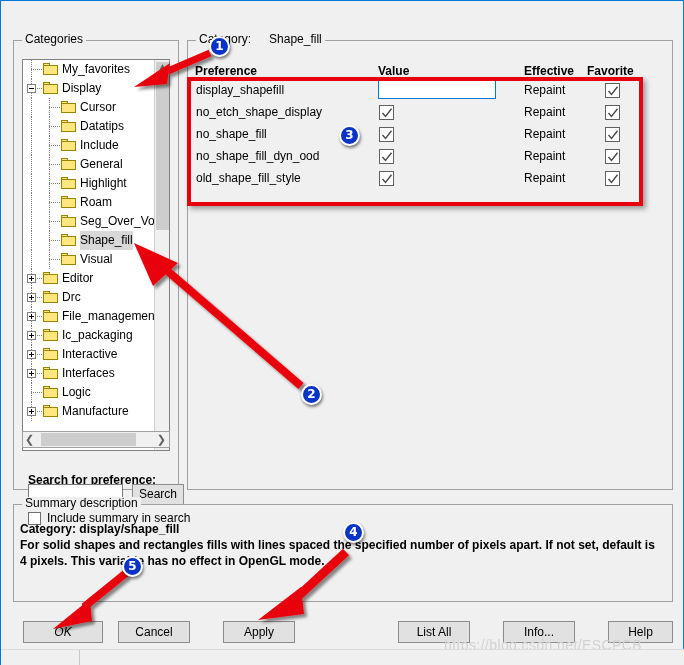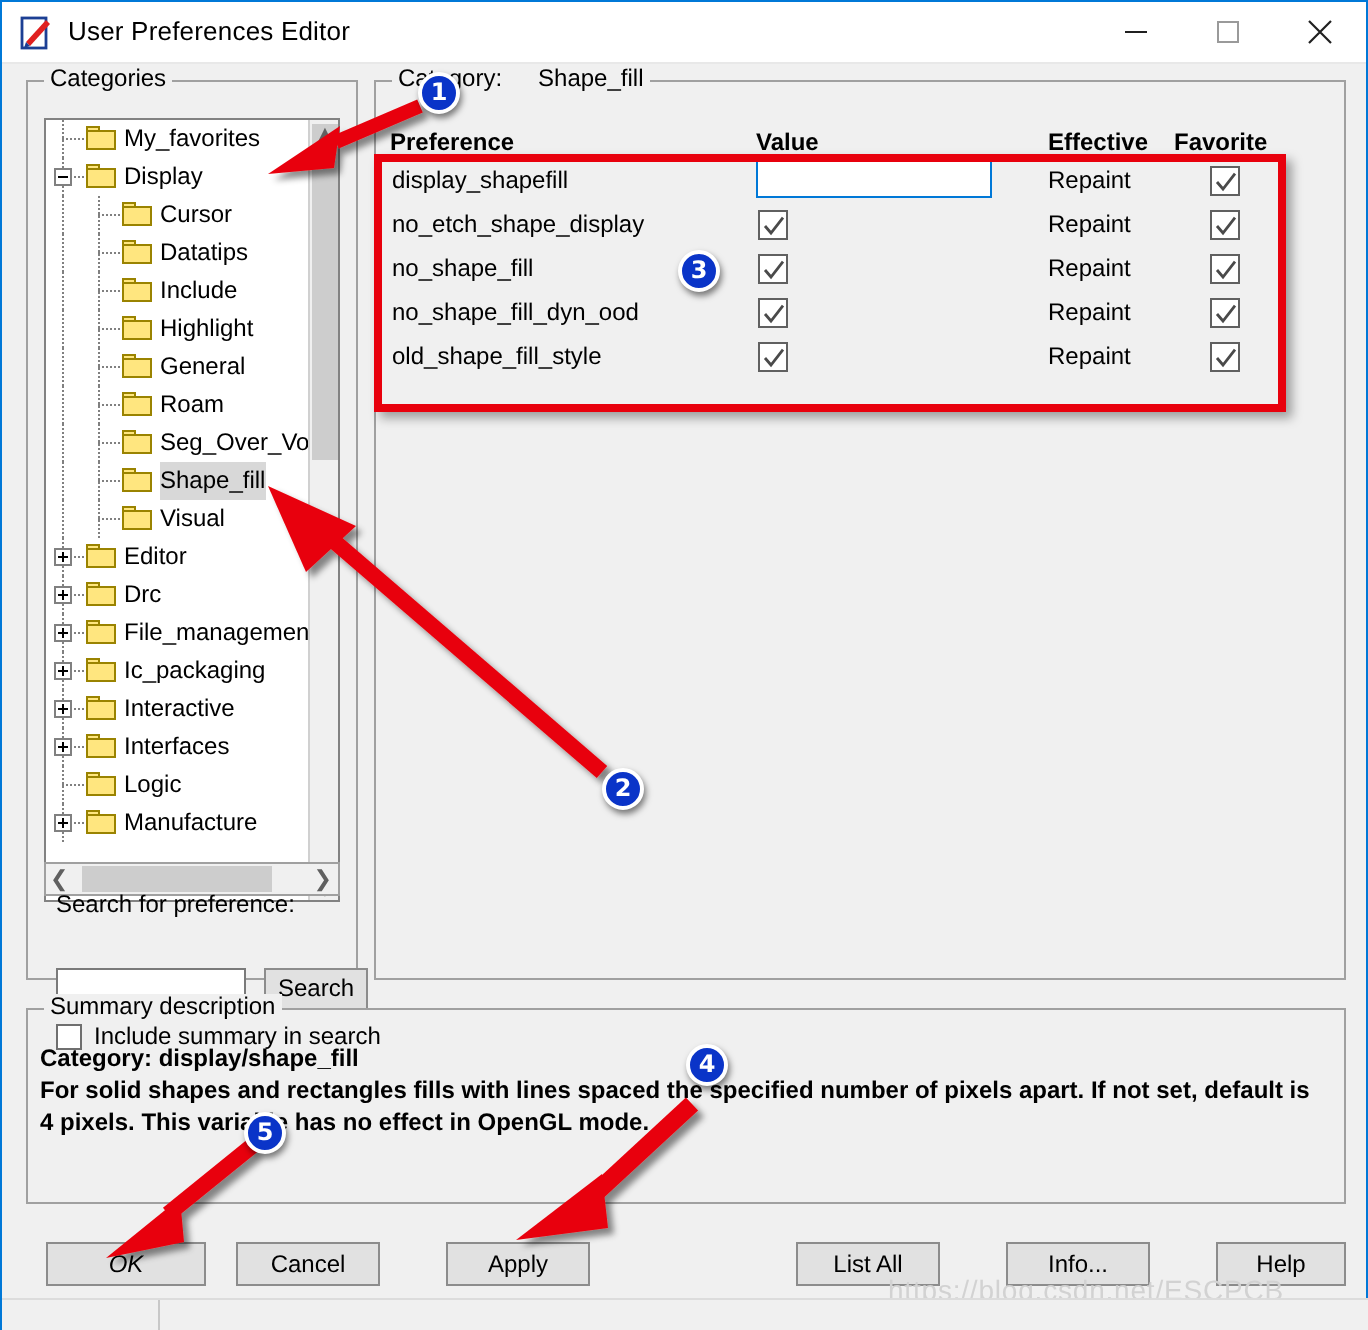--- a/index.html
+++ b/index.html
@@ -50,21 +50,21 @@
 
   
   #tree-vs{position:absolute;right:0;top:0;width:15px;height:100%;background:#f0f0f0;border-left:1px solid #d0d0d0;box-sizing:border-box;}
   #tree-vs .thumb{position:absolute;left:1px;top:2px;width:13px;height:168px;background:#cdcdcd;}
   #tree-vs .arr{position:absolute;left:0;width:15px;height:14px;}
   #tree-hs{position:absolute;left:8px;top:390px;width:148px;height:17px;background:#f0f0f0;border:1px solid #a0a0a0;box-sizing:border-box;}
   #tree-hs .thumb{position:absolute;left:18px;top:1px;width:95px;height:13px;background:#cdcdcd;}
   .chev{font-size:11px;color:#606060;font-family:"DejaVu Sans",sans-serif;}
 
   
-  #search-label{position:absolute;left:14px;top:404px;font-size:12px;}
+  #search-label{position:absolute;left:14px;top:432px;font-size:12px;font-weight:bold;}
   #search-input{position:absolute;left:14px;top:443px;width:95px;height:20px;background:#fff;border:1px solid #7a7a7a;box-sizing:border-box;
      font-family:"Liberation Sans",sans-serif;font-size:12px;padding:1px 3px;color:#000;outline:none;}
   #search-button{position:absolute;left:118px;top:443px;width:52px;height:21px;background:#e1e1e1;border:1px solid #8c8c8c;box-sizing:border-box;
      font-family:"Liberation Sans",sans-serif;font-size:12px;text-align:center;line-height:19px;cursor:default;}
   #inc-summary{position:absolute;left:14px;top:470px;height:16px;}
   #inc-summary .cbx{position:absolute;left:0;top:1px;width:13px;height:13px;background:#fff;border:1px solid #6f6f6f;box-sizing:border-box;}
   #inc-summary .cl{position:absolute;left:19px;top:0;line-height:15px;font-size:12px;white-space:nowrap;}
 
   
   #cat-line{position:absolute;left:8px;top:18px;font-size:12px;white-space:nowrap;}
@@ -111,46 +111,20 @@
 
   #watermark{position:absolute;left:443px;top:636px;font-size:14px;color:#d2d2d2;letter-spacing:.4px;white-space:nowrap;}
   #statusstrip{position:absolute;left:0;top:648px;width:684px;height:17px;background:#f0f0f0;border-top:1px solid #dcdcdc;box-sizing:border-box;}
   #statusstrip .tick{position:absolute;left:78px;top:0;width:1px;height:17px;background:#c8c8c8;}
 </style>
 </head>
 <body>
 
 <div id="window">
 
-  <div id="titlebar">
-    <span id="app-icon">
-      <svg width="17" height="17" viewBox="0 0 17 17">
-        <rect x="1" y="1" width="12" height="15" fill="#ffffff" stroke="#1c3f94" stroke-width="1.4"></rect>
-        <path d="M3 13 L13 2 L15 4 L5 15 Z" fill="#e02020"></path>
-        <path d="M3 13 L5 15 L2 16 Z" fill="#1c3f94"></path>
-      </svg>
-    </span>
-    <span id="title-text">User Preferences Editor</span>
-
-    <div class="winbtn" id="btn-min">
-      <svg width="11" height="11" viewBox="0 0 11 11">
-          <path d="M0 5.5 H11" stroke="#202020" stroke-width="1"></path>
-        </svg>
-    </div>
-    <div class="winbtn" id="btn-max">
-      <svg width="11" height="11" viewBox="0 0 11 11">
-          <rect x="0.5" y="0.5" width="10" height="10" fill="none" stroke="#9a9a9a" stroke-width="1"></rect>
-        </svg>
-    </div>
-    <div class="winbtn" id="btn-close">
-      <svg width="12" height="12" viewBox="0 0 12 12">
-          <path d="M0.5 0.5 L11.5 11.5 M11.5 0.5 L0.5 11.5" stroke="#202020" stroke-width="1.1"></path>
-        </svg>
-    </div>
-  </div>
 
   <div class="group" id="grp-categories">
     <span class="glabel">Categories</span>
 
     <div id="tree">
       <div id="tree-inner">
           <div class="tnode">
             <span class="vline" style="left:8px;"></span>
             <span class="dots" style="left:8px;width:12px;"></span>
             <span class="folder" style="left:20px;">
@@ -200,31 +174,31 @@
             <span class="tlabel" style="left:57px;">Include</span>
           </div>
           <div class="tnode">
             <span class="vline" style="left:8px;"></span>
             <span class="vline" style="left:26px;"></span>
             <span class="dots" style="left:26px;width:12px;"></span>
             <span class="folder" style="left:38px;">
               <span class="ft"></span>
               <span class="fb"></span>
             </span>
+            <span class="tlabel" style="left:57px;">General</span>
+          </div>
+          <div class="tnode">
+            <span class="vline" style="left:8px;"></span>
+            <span class="vline" style="left:26px;"></span>
+            <span class="dots" style="left:26px;width:12px;"></span>
+            <span class="folder" style="left:38px;">
+              <span class="ft"></span>
+              <span class="fb"></span>
+            </span>
             <span class="tlabel" style="left:57px;">Highlight</span>
-          </div>
-          <div class="tnode">
-            <span class="vline" style="left:8px;"></span>
-            <span class="vline" style="left:26px;"></span>
-            <span class="dots" style="left:26px;width:12px;"></span>
-            <span class="folder" style="left:38px;">
-              <span class="ft"></span>
-              <span class="fb"></span>
-            </span>
-            <span class="tlabel" style="left:57px;">General</span>
           </div>
           <div class="tnode">
             <span class="vline" style="left:8px;"></span>
             <span class="vline" style="left:26px;"></span>
             <span class="dots" style="left:26px;width:12px;"></span>
             <span class="folder" style="left:38px;">
               <span class="ft"></span>
               <span class="fb"></span>
             </span>
             <span class="tlabel" style="left:57px;">Roam</span>

